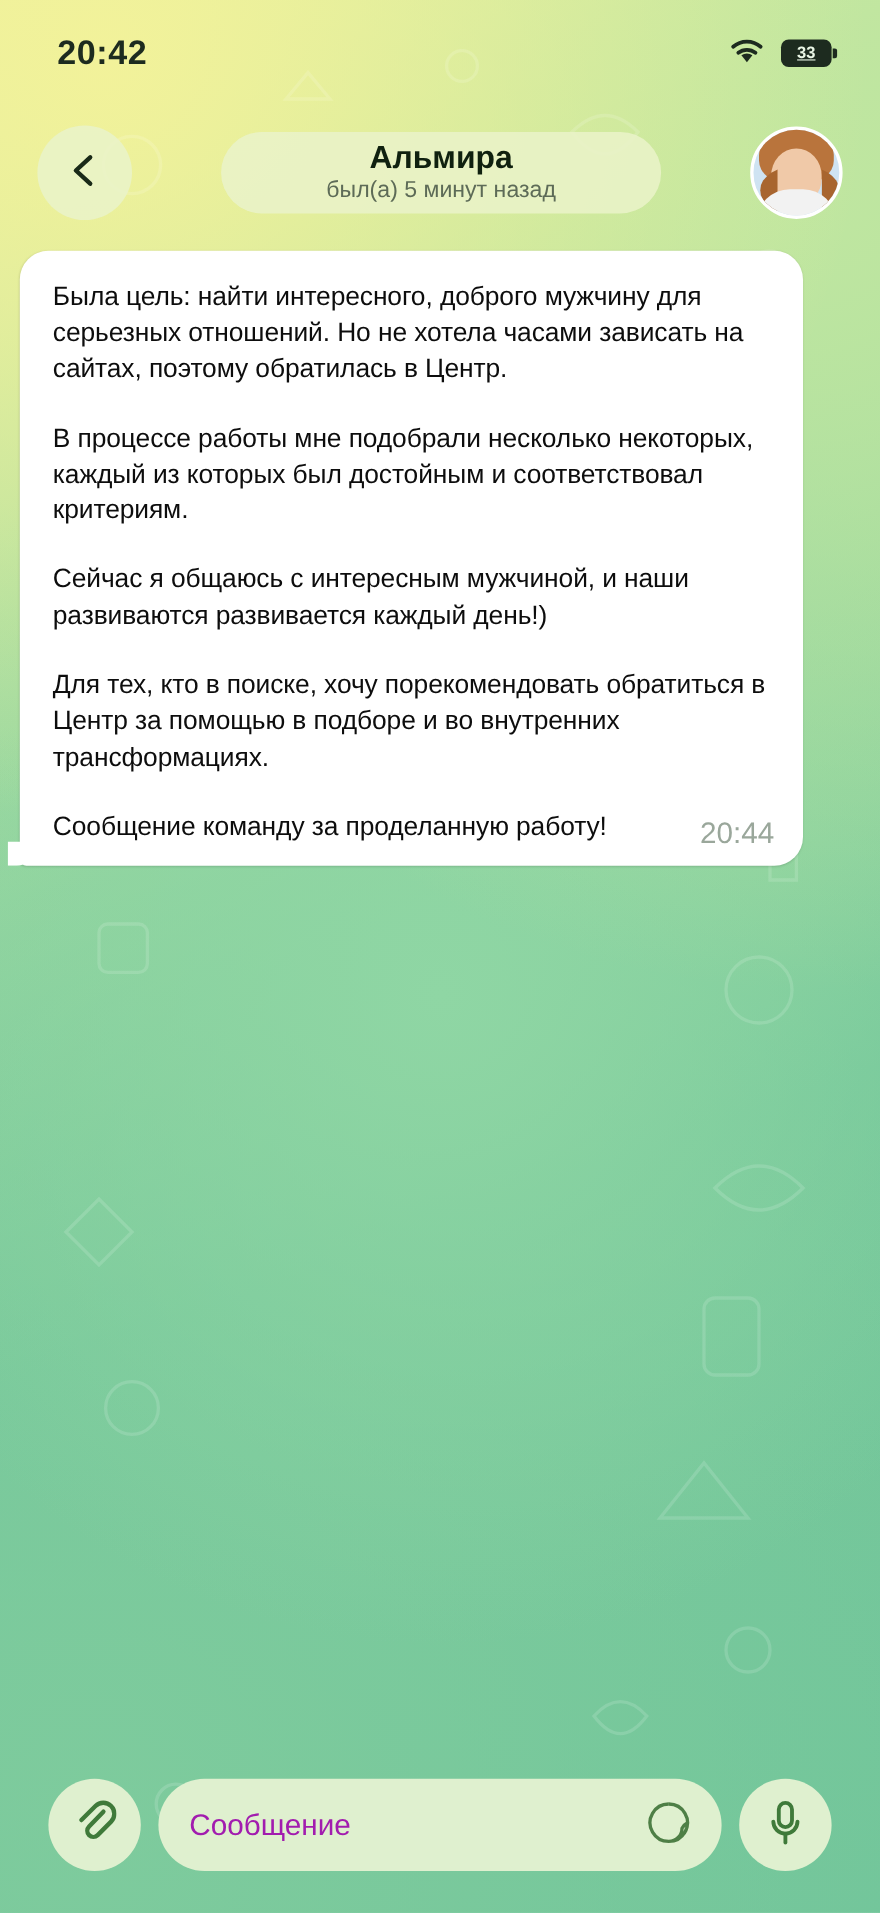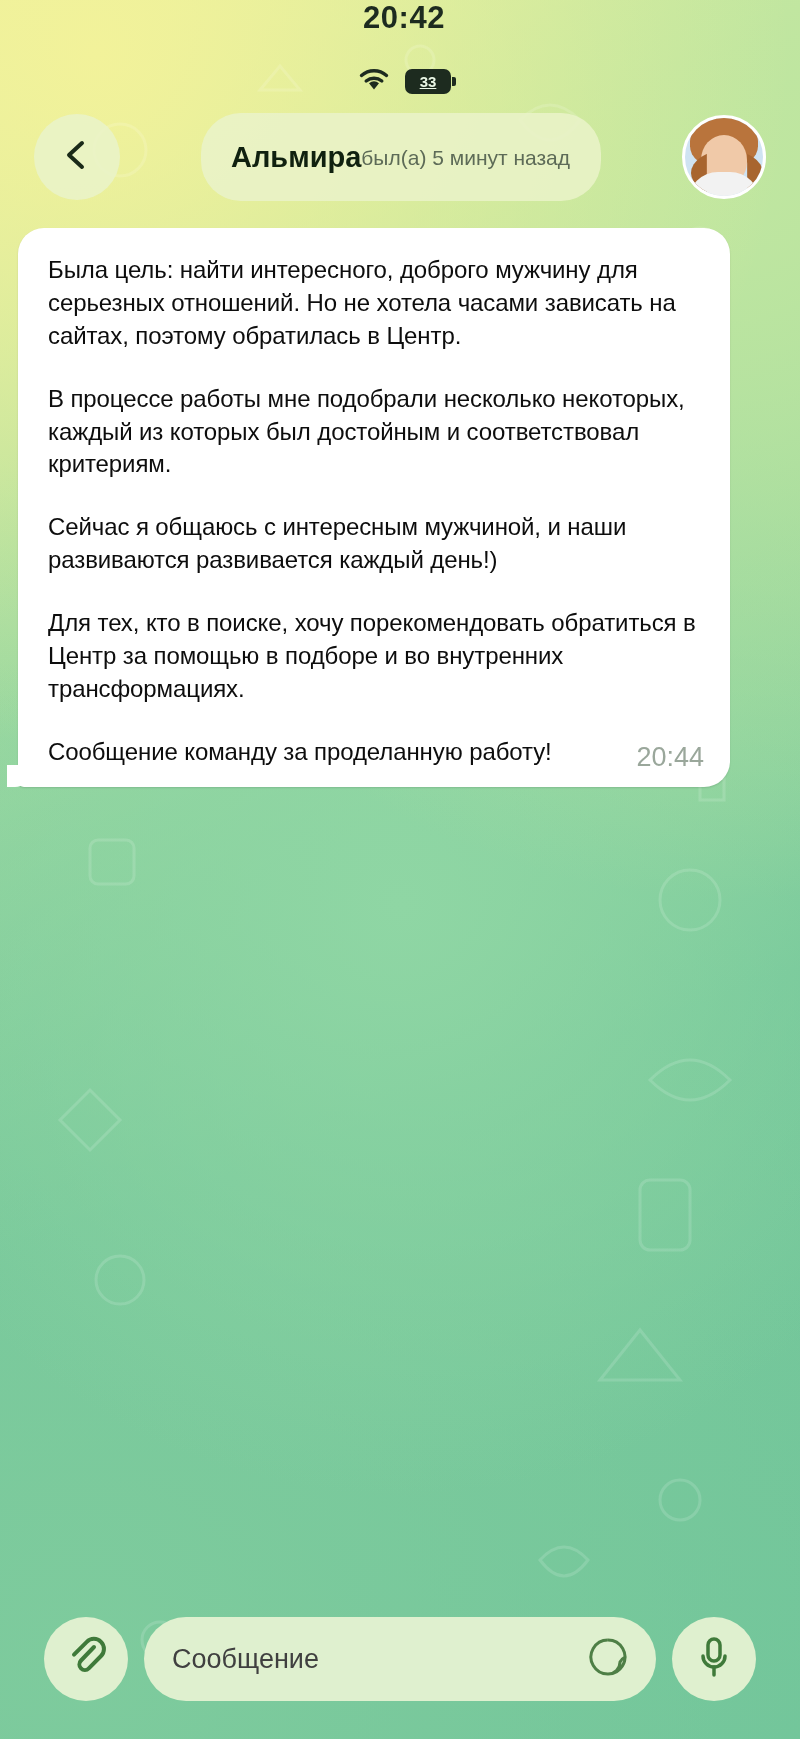--- a/index.html
+++ b/index.html
@@ -30,21 +30,20 @@
   
   .statusbar {
     position: absolute;
     top: 0; left: 0; right: 0;
     height: 96px;
     display: flex;
     align-items: center;
     justify-content: space-between;
     padding: 0 44px 0 52px;
     color: #1d2b1f;
-    flex-direction: column;
   }
   .status-time {
     font-size: 31px;
     font-weight: bold;
     letter-spacing: .5px;
   }
   .status-right {
     display: flex;
     align-items: center;
     gap: 14px;
@@ -86,26 +85,27 @@
     border-radius: 50%;
     background: rgba(233,243,200,.88);
     display: flex; align-items: center; justify-content: center;
     flex: 0 0 auto;
   }
   .back-btn svg { width: 34px; height: 34px; }
   .title-pill {
     flex: 1 1 auto;
     max-width: 400px;
     margin: 0 auto;
-    height: 88px;
+    height: 74px;
     border-radius: 40px;
     background: rgba(233,243,200,.88);
     display: flex;
-    flex-direction: row;
-    align-items: center;
+    flex-direction: column;
+    align-items: center;
+    justify-content: center;
     padding: 0 30px;
   }
   .title-name {
     font-size: 29px;
     font-weight: bold;
     color: #10210f;
     line-height: 1.05;
   }
   .title-sub {
     font-size: 21px;
@@ -223,21 +223,21 @@
     border-radius: 42px;
     background: #dff0cf;
     display: flex;
     align-items: center;
     padding: 0 28px;
     gap: 10px;
   }
   .input-pill .ph {
     flex: 1 1 auto;
     font-size: 27px;
-    color: #404040;
+    color: #a21caf;
   }
   .sticker-icon svg { width: 40px; height: 40px; }
   .clip-icon svg { width: 40px; height: 44px; }
   .mic-icon svg { width: 36px; height: 44px; }
 </style>
 </head>
 <body>
 
 <div class="doodles">
   <svg viewBox="0 0 800 1739" preserveAspectRatio="xMidYMid slice" xmlns="http://www.w3.org/2000/svg">

